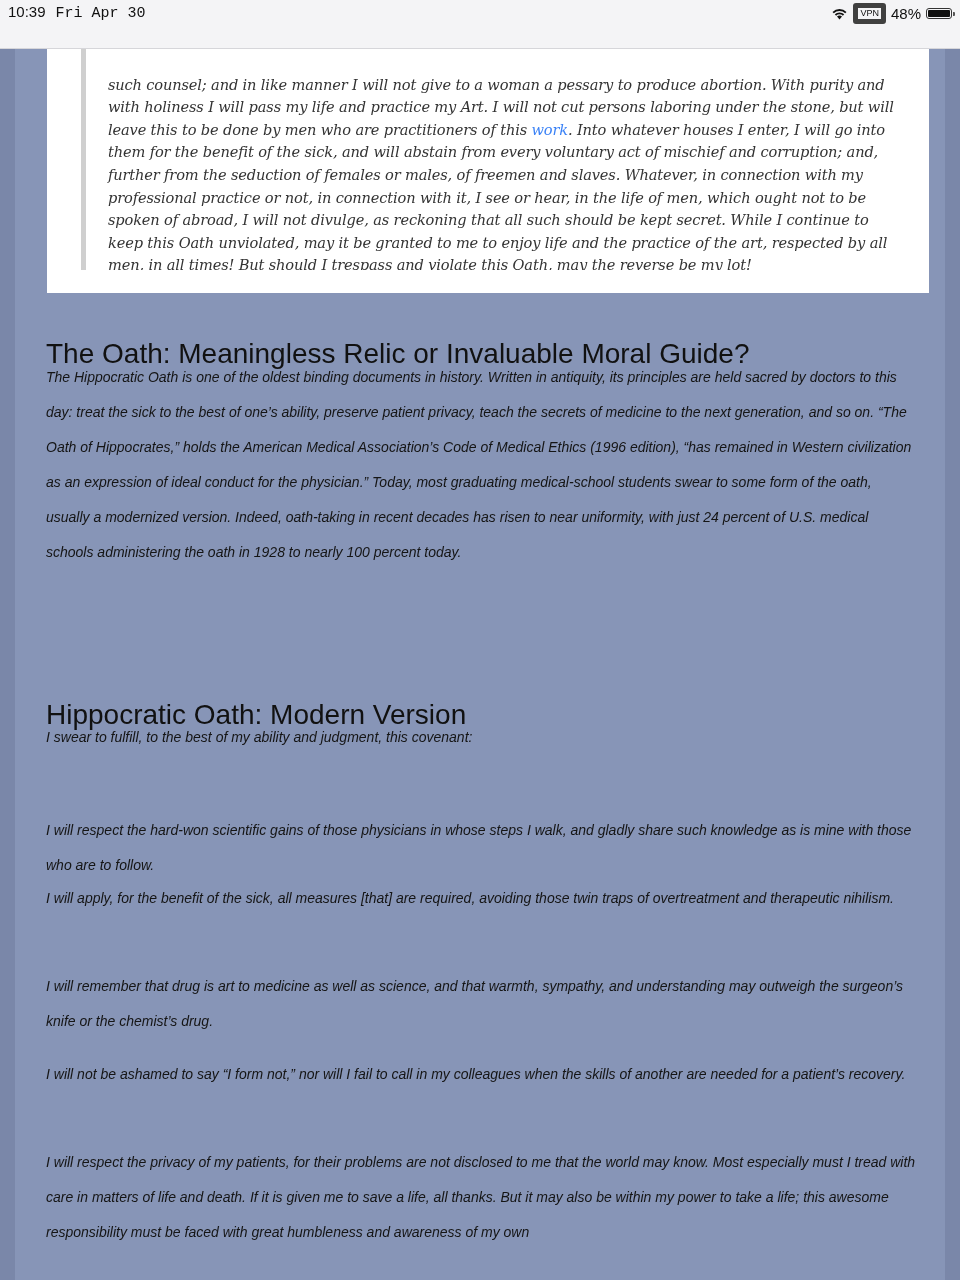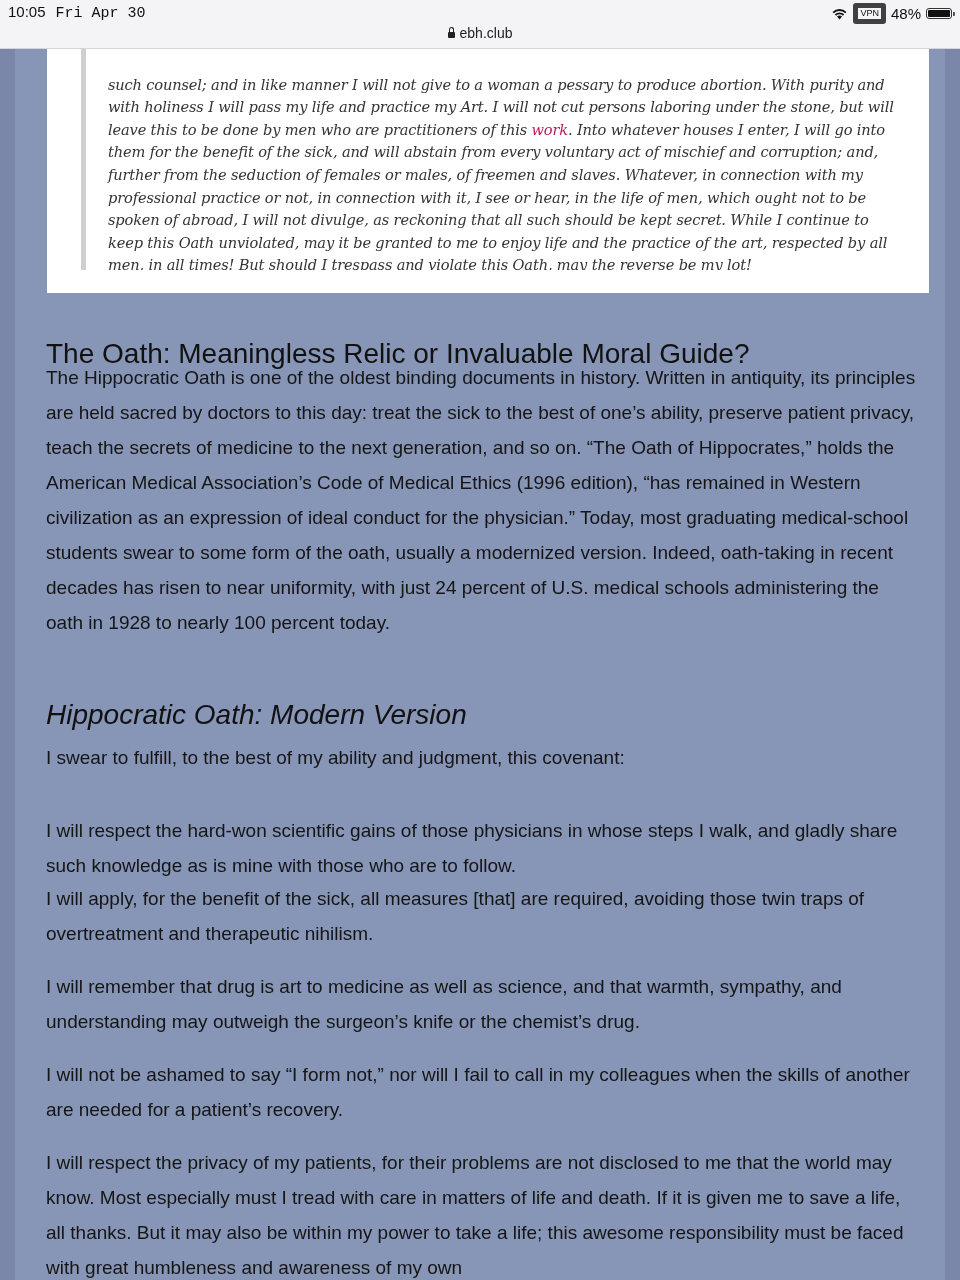--- a/index.html
+++ b/index.html
@@ -34,63 +34,60 @@
   }
   .quote {
     position: absolute; left: 34px; top: 0; width: 820px;
     border-left: 5px solid #cfcfcf; padding-left: 22px; box-sizing: border-box;
     height: 222px;
   }
   .quote p {
     margin: 0; font-family: "DejaVu Serif", serif; font-style: italic;
     font-size: 14.6px; line-height: 22.6px; color: #333; letter-spacing: -0.15px;
   }
-  .quote a { color: #be185d; text-decoration: none; }
+  .quote a { color: #3b82f6; text-decoration: none; }
 
   .article { position: absolute; left: 31px; top: 0; width: 880px; }
   h2 {
     margin: 0; font-weight: normal; font-size: 28px; color: #111;
     font-family: "Liberation Sans", sans-serif; position: absolute; left: 0; white-space: nowrap;
   }
-  .para { position: absolute; left: 0; width: 870px; font-size: 19px; line-height: 35px; margin: 0; color: #151515; }
+  .para { position: absolute; left: 0; width: 870px; font-size: 14px; line-height: 35px; margin: 0; color: #151515; font-style: italic; }
 </style>
 </head>
 <body>
 
 <div class="statusbar">
   <div class="status-time">
-    <span>10:05</span><span class="status-date">Fri Apr 30</span>
+    <span>10:39</span><span class="status-date">Fri Apr 30</span>
   </div>
   <div class="status-right">
     <svg width="17" height="13" viewBox="0 0 17 13">
       <path d="M8.5 12.5 L6 9.6 A3.6 3.6 0 0 1 11 9.6 Z" fill="#111"></path>
       <path d="M3.8 7.3 A6.8 6.8 0 0 1 13.2 7.3 L11.9 8.7 A4.9 4.9 0 0 0 5.1 8.7 Z" fill="#111"></path>
       <path d="M1.5 4.9 A10 10 0 0 1 15.5 4.9 L14.2 6.3 A8.1 8.1 0 0 0 2.8 6.3 Z" fill="#111"></path>
     </svg>
     <span class="vpn">VPN</span>
     <span>48%</span>
     <span class="battery"></span>
-  </div>
-  <div class="url">
-    <span class="lock"></span><span>ebh.club</span>
   </div>
 </div>
 
 <div class="page">
   <div class="quote-box">
     <blockquote class="quote" style="margin: 0px; overflow: hidden;">
       <p style="margin-top: 25.6562px;"><span>such counsel; and in like manner I will not give to a woman a pessary to produce abortion. With purity and with holiness I will pass my life and practice my Art. I will not cut persons laboring under the stone, but will leave this to be done by men who are practitioners of this </span><a href="#">work</a><span>. Into whatever houses I enter, I will go into them for the benefit of the sick, and will abstain from every voluntary act of mischief and corruption; and, further from the seduction of females or males, of freemen and slaves. Whatever, in connection with my professional practice or not, in connection with it, I see or hear, in the life of men, which ought not to be spoken of abroad, I will not divulge, as reckoning that all such should be kept secret. While I continue to keep this Oath unviolated, may it be granted to me to enjoy life and the practice of the art, respected by all men, in all times! But should I trespass and violate this Oath, may the reverse be my lot!</span></p>
     </blockquote>
   </div>
 
   <div class="article">
     <h2 style="top:270px;margin-top:20px;">The Oath: Meaningless Relic or Invaluable Moral Guide?</h2>
     <p class="para" style="top:312px;">The Hippocratic Oath is one of the oldest binding documents in history. Written in antiquity, its principles are held sacred by doctors to this day: treat the sick to the best of one’s ability, preserve patient privacy, teach the secrets of medicine to the next generation, and so on. “The Oath of Hippocrates,” holds the American Medical Association’s Code of Medical Ethics (1996 edition), “has remained in Western civilization as an expression of ideal conduct for the physician.” Today, most graduating medical-school students swear to some form of the oath, usually a modernized version. Indeed, oath-taking in recent decades has risen to near uniformity, with just 24 percent of U.S. medical schools administering the oath in 1928 to nearly 100 percent today.</p>
 
-    <h2 style="top:651px;font-style:italic;">Hippocratic Oath: Modern Version</h2>
-    <p class="para" style="top:692px;">I swear to fulfill, to the best of my ability and judgment, this covenant:</p>
+    <h2 style="top:651px;">Hippocratic Oath: Modern Version</h2>
+    <p class="para" style="top:672px;">I swear to fulfill, to the best of my ability and judgment, this covenant:</p>
     <p class="para" style="top:765px;">I will respect the hard-won scientific gains of those physicians in whose steps I walk, and gladly share such knowledge as is mine with those who are to follow.</p>
     <p class="para" style="top:833px;">I will apply, for the benefit of the sick, all measures [that] are required, avoiding those twin traps of overtreatment and therapeutic nihilism.</p>
     <p class="para" style="top:921px;">I will remember that drug is art to medicine as well as science, and that warmth, sympathy, and understanding may outweigh the surgeon’s knife or the chemist’s drug.</p>
     <p class="para" style="top:1009px;">I will not be ashamed to say “I form not,” nor will I fail to call in my colleagues when the skills of another are needed for a patient’s recovery.</p>
     <p class="para" style="top:1097px;">I will respect the privacy of my patients, for their problems are not disclosed to me that the world may know. Most especially must I tread with care in matters of life and death. If it is given me to save a life, all thanks. But it may also be within my power to take a life; this awesome responsibility must be faced with great humbleness and awareness of my own</p>
   </div>
 </div>
 
 </body></html>

